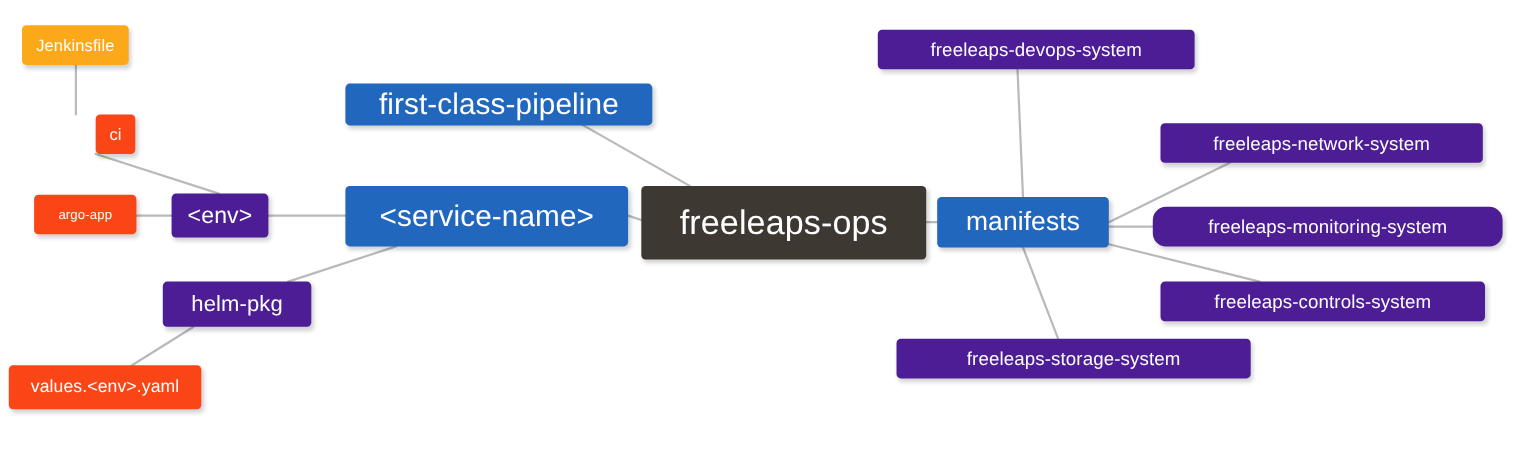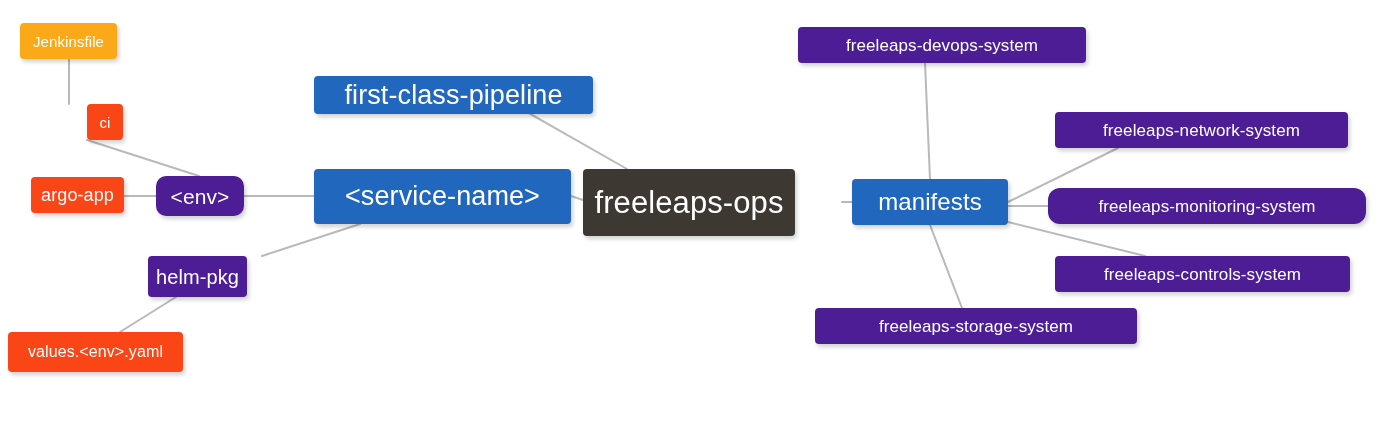--- a/index.html
+++ b/index.html
@@ -58,27 +58,27 @@
       <line x1="842" y1="202" x2="852" y2="202" stroke="#B9B9B9" stroke-width="2" stroke-linecap="round"></line>
       <line x1="930" y1="179" x2="925" y2="63" stroke="#B9B9B9" stroke-width="2" stroke-linecap="round"></line>
       <line x1="1008" y1="202" x2="1118" y2="148" stroke="#B9B9B9" stroke-width="2" stroke-linecap="round"></line>
       <line x1="1008" y1="206" x2="1048" y2="206" stroke="#B9B9B9" stroke-width="2" stroke-linecap="round"></line>
       <line x1="1008" y1="222" x2="1145" y2="256" stroke="#B9B9B9" stroke-width="2" stroke-linecap="round"></line>
       <line x1="930" y1="225" x2="962" y2="308" stroke="#B9B9B9" stroke-width="2" stroke-linecap="round"></line>
     </svg>
   <div id="node-layer">
       <div class="node n-orange" style="left: 20px; top: 23px; width: 97px; height: 36px; font-size: 15px;">Jenkinsfile</div>
       <div class="node n-red" style="left: 51px; top: 104px; width: 36px; height: 36px; font-size: 15px; margin-left: 36px;">ci</div>
-      <div class="node n-red" style="left: 31px; top: 177px; width: 93px; height: 36px; font-size: 18px;">argo-app</div>
-      <div class="node n-green" style="left: 156px; top: 176px; width: 88px; height: 40px; font-size: 21px; border-radius: 10px;">&lt;env&gt;</div>
-      <div class="node n-green" style="left: 148px; top: 256px; width: 99px; height: 41px; font-size: 20px;">helm-pkg</div>
+      <div class="node n-red" style="left: 31px; top: 177px; width: 93px; height: 36px; font-size: 12px;">argo-app</div>
+      <div class="node n-green" style="left: 156px; top: 176px; width: 88px; height: 40px; font-size: 21px;">&lt;env&gt;</div>
+      <div class="node n-green" style="left: 148px; top: 256px; width: 135px; height: 41px; font-size: 20px;">helm-pkg</div>
       <div class="node n-red" style="left: 8px; top: 332px; width: 175px; height: 40px; font-size: 16px;">values.&lt;env&gt;.yaml</div>
       <div class="node n-blue" style="left: 314px; top: 36px; width: 279px; height: 38px; font-size: 27px; margin-top: 40px;">first-class-pipeline</div>
       <div class="node n-blue" style="left: 314px; top: 169px; width: 257px; height: 55px; font-size: 27px;">&lt;service-name&gt;</div>
-      <div class="node n-root" style="left: 583px; top: 169px; width: 212px; height: 67px; font-size: 31px;">freeleaps-ops</div>
+      <div class="node n-root" style="left: 583px; top: 169px; width: 259px; height: 67px; font-size: 31px;">freeleaps-ops</div>
       <div class="node n-blue" style="left: 852px; top: 179px; width: 156px; height: 46px; font-size: 24px;">manifests</div>
       <div class="node n-green" style="left: 798px; top: 27px; width: 288px; height: 36px; font-size: 17px;">freeleaps-devops-system</div>
       <div class="node n-green" style="left: 1055px; top: 112px; width: 293px; height: 36px; font-size: 17px;">freeleaps-network-system</div>
       <div class="node n-green" style="left: 1048px; top: 188px; width: 318px; height: 36px; font-size: 17px; border-radius: 12px;">freeleaps-monitoring-system</div>
       <div class="node n-green" style="left: 1055px; top: 256px; width: 295px; height: 36px; font-size: 17px;">freeleaps-controls-system</div>
       <div class="node n-green" style="left: 815px; top: 308px; width: 322px; height: 36px; font-size: 17px;">freeleaps-storage-system</div>
     </div>
 </div>
 
 </body></html>

